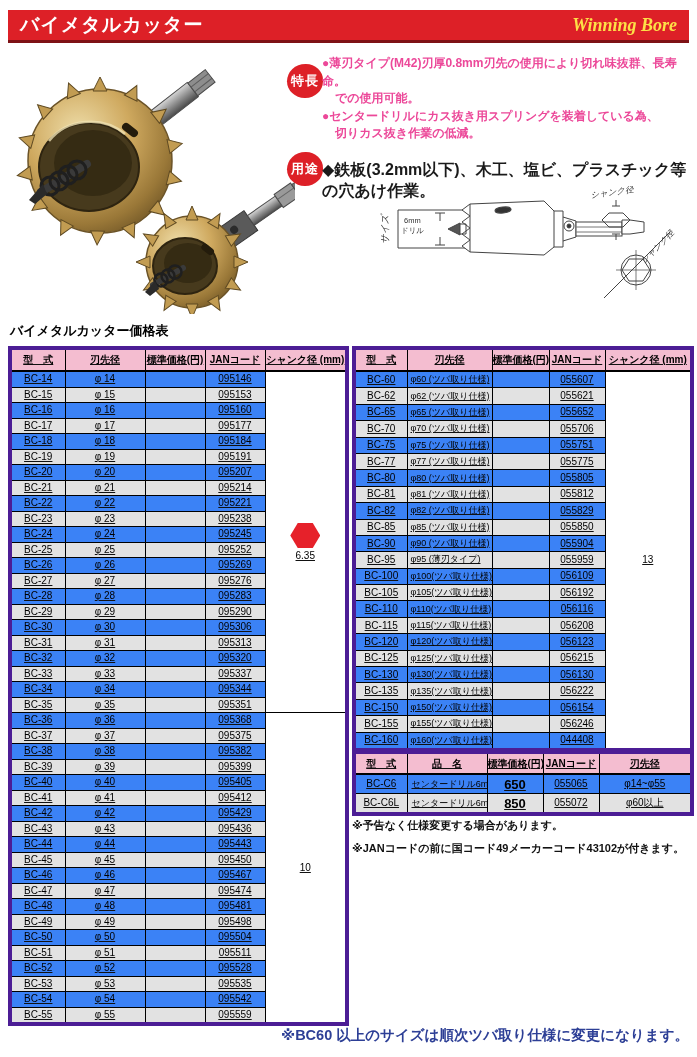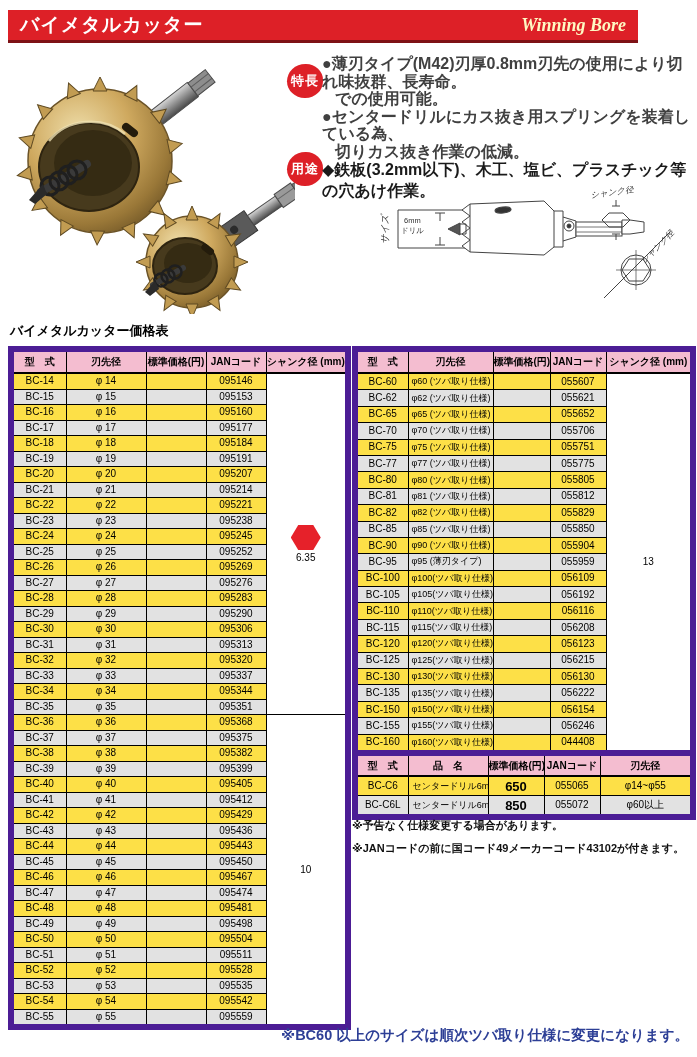--- a/index.html
+++ b/index.html
@@ -1,44 +1,44 @@
 <!DOCTYPE html>
 <html><head>
 <meta charset="utf-8">
 <style>
   html,body{margin:0;padding:0;background:#fff;}
   .page{position:relative;width:697px;height:1057px;background:#fff;overflow:hidden;
         font-family:"Liberation Sans","DejaVu Sans",sans-serif;color:#111;}
   
-  .redbar{position:absolute;left:8px;top:10px;width:630px;height:33px;background:#dd2027;
+  .redbar{position:absolute;left:8px;top:10px;width:681px;height:33px;background:#dd2027;
           border-bottom:3px solid #7e1216;display:flex;align-items:center;justify-content:space-between;
           padding:0 12px;box-sizing:border-box;}
   .redbar .title{color:#fff;font-weight:bold;font-size:19px;letter-spacing:1px;}
-  .redbar .brand{color:#fef9c3;font-weight:bold;font-size:18px;font-style:italic;
+  .redbar .brand{color:#fde047;font-weight:bold;font-size:18px;font-style:italic;
           font-family:"Liberation Serif","DejaVu Serif",serif;}
   
   .photo{position:absolute;left:5px;top:46px;}
   
   .badge{position:absolute;width:36px;height:34px;background:#dd2027;border-radius:52% 48% 50% 50%;
          color:#ffffff;font-weight:bold;font-size:13px;display:flex;align-items:center;justify-content:center;
          letter-spacing:1px;}
   .badge-feat{left:287px;top:64px;}
   .badge-use{left:287px;top:152px;}
-  .features{position:absolute;left:322px;top:55px;width:372px;font-size:16px;font-weight:bold;
-            line-height:17.5px;color:#404040;}
+  .features{position:absolute;left:322px;top:55px;width:372px;font-size:12px;font-weight:bold;
+            line-height:17.5px;color:#ec4899;}
   .features .indent{padding-left:13px;}
   .usage{position:absolute;left:322px;top:160px;width:372px;font-size:16px;font-weight:bold;color:#1a1a1a;}
   
   .diagram{position:absolute;left:348px;top:186px;}
   .redtext{position:absolute;left:380px;top:277px;width:280px;text-align:center;color:#e60012;
            font-weight:bold;font-size:15.5px;line-height:19px;}
   
   .tbl-title{position:absolute;left:10px;top:322px;font-size:13px;font-weight:bold;color:#000;}
-  table.price,table.small{position:absolute;border-collapse:collapse;table-layout:fixed;background:#fde047;
-           border:6px solid #4c1d95;}
+  table.price,table.small{position:absolute;border-collapse:collapse;table-layout:fixed;background:#3b82f6;
+           border:4px solid #4c1d95;text-decoration:underline;}
   table.price-left{left:8px;top:346px;width:337px;}
   table.price-right{left:352px;top:346px;width:338px;}
   table.small{left:352px;top:750px;width:338px;}
   th{background:#f4bdd0;border:1px solid #000;border-bottom:2px solid #000;font-size:10px;
      font-weight:bold;height:20px;padding:0;white-space:nowrap;overflow:hidden;color:#000;}
   td{border:1px solid #000;font-size:10px;text-align:center;height:14.5px;line-height:1;
      padding:0;white-space:nowrap;overflow:hidden;color:#000;}
   table.price-right td{height:15.4px;}
   td.dia-left{text-align:left;padding-left:3px;font-size:9px;}
   table.price tbody tr:nth-child(even) td{background:#e2e2e2;}

